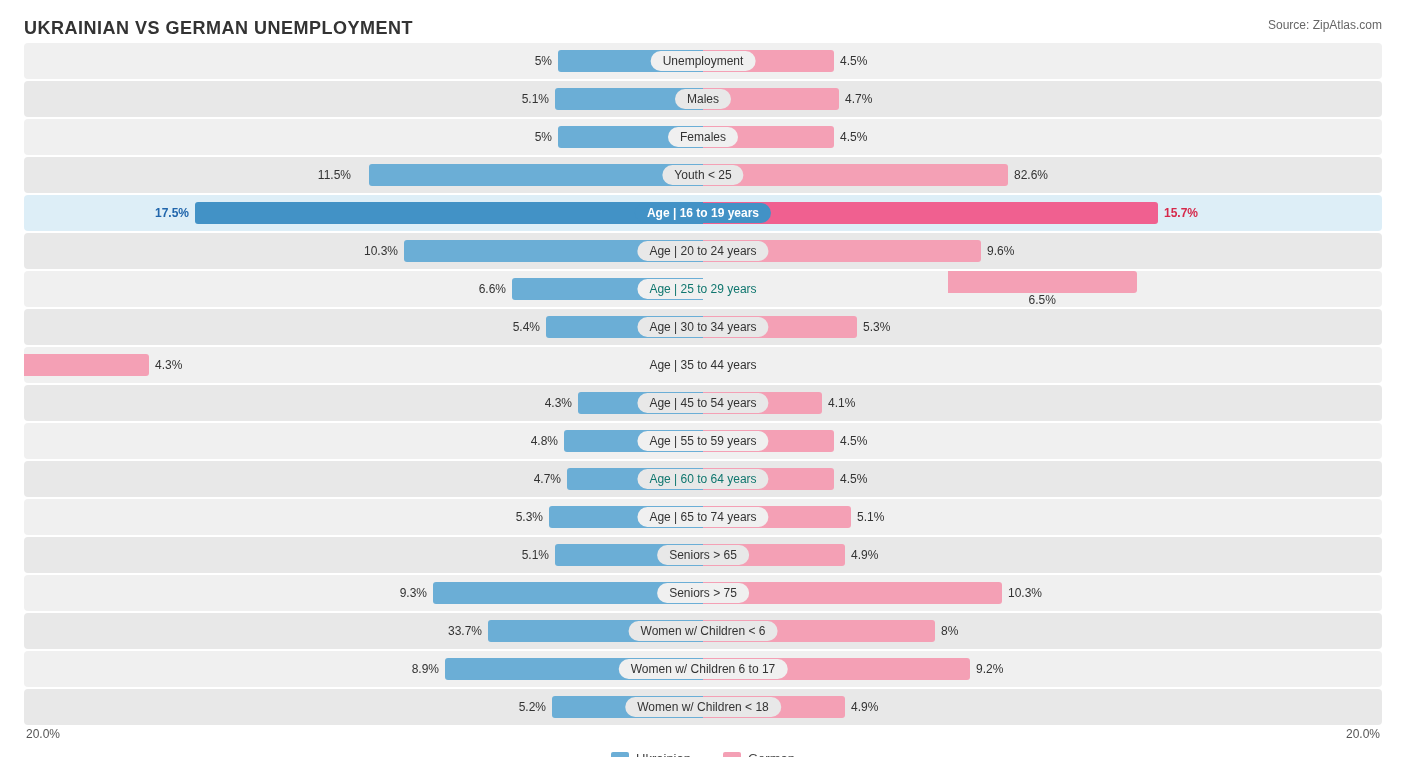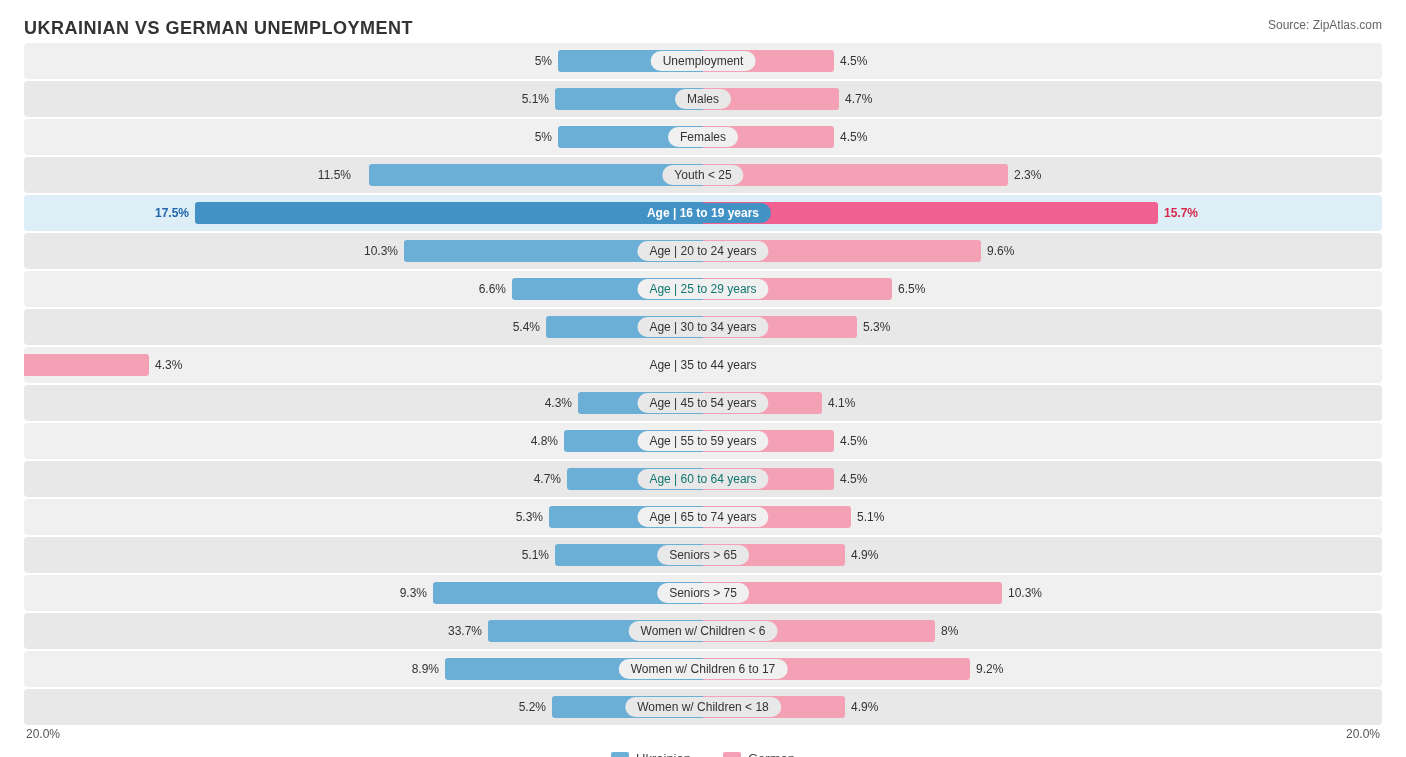--- a/index.html
+++ b/index.html
@@ -145,21 +145,21 @@
 
         <div style="width:50%;display:flex;align-items:center;justify-content:flex-end;height:100%;position:relative;">
           <span style="font-size:12px;color:#333;font-weight:normal;margin-right:18px;min-width:34px;text-align:right;">11.5%</span>
           <div style="width:334px;height:22px;background:#6baed6;border-radius:3px 0 0 3px;"></div>
         </div>
 
         <div style="position:absolute;left:50%;transform:translateX(-50%);z-index:10;background:#e8e8e8;padding:3px 12px;border-radius:12px;font-size:12px;color:#333;white-space:nowrap;font-weight:normal;">Youth &lt; 25</div>
 
         <div style="width:50%;display:flex;align-items:center;justify-content:flex-start;height:100%;position:relative;">
           <div style="width:305px;height:22px;background:#f4a0b5;border-radius:0 3px 3px 0;"></div>
-          <span style="font-size:12px;color:#333;font-weight:normal;margin-left:6px;min-width:34px;text-align:left;">2.3%</span>
+          <span style="font-size:12px;color:#333;font-weight:normal;margin-left:6px;min-width:34px;text-align:left;">82.6%</span>
         </div>
       </div>
     </div>
       <div class="chart-row special-highlight" style="background: rgb(221, 238, 247);">
       <div style="display:flex;align-items:center;width:100%;height:100%;position:relative;">
 
         <div style="width:50%;display:flex;align-items:center;justify-content:flex-end;height:100%;position:relative;">
           <span style="font-size:12px;color:#2166ac;font-weight:bold;margin-right:6px;min-width:34px;text-align:right;">17.5%</span>
           <div style="width:508px;height:22px;background:#4292c6;border-radius:3px 0 0 3px;"></div>
         </div>
@@ -191,21 +191,21 @@
       <div class="chart-row" style="background: rgb(240, 240, 240);">
       <div style="display:flex;align-items:center;width:100%;height:100%;position:relative;">
 
         <div style="width:50%;display:flex;align-items:center;justify-content:flex-end;height:100%;position:relative;">
           <span style="font-size:12px;color:#333;font-weight:normal;margin-right:6px;min-width:34px;text-align:right;">6.6%</span>
           <div style="width:191px;height:22px;background:#6baed6;border-radius:3px 0 0 3px;"></div>
         </div>
 
         <div style="position:absolute;left:50%;transform:translateX(-50%);z-index:10;background:#f0f0f0;padding:3px 12px;border-radius:12px;font-size:12px;color:#0f766e;white-space:nowrap;font-weight:normal;">Age | 25 to 29 years</div>
 
-        <div style="width:50%;display:flex;align-items:center;justify-content:flex-start;height:100%;position:relative;">
+        <div style="width:50%;display:flex;align-items:center;justify-content:flex-start;height:100%;position:relative;flex-direction:column;">
           <div style="width:189px;height:22px;background:#f4a0b5;border-radius:0 3px 3px 0;"></div>
           <span style="font-size:12px;color:#333;font-weight:normal;margin-left:6px;min-width:34px;text-align:left;">6.5%</span>
         </div>
       </div>
     </div>
       <div class="chart-row" style="background: rgb(232, 232, 232);">
       <div style="display:flex;align-items:center;width:100%;height:100%;position:relative;">
 
         <div style="width:50%;display:flex;align-items:center;justify-content:flex-end;height:100%;position:relative;">
           <span style="font-size:12px;color:#333;font-weight:normal;margin-right:6px;min-width:34px;text-align:right;">5.4%</span>

